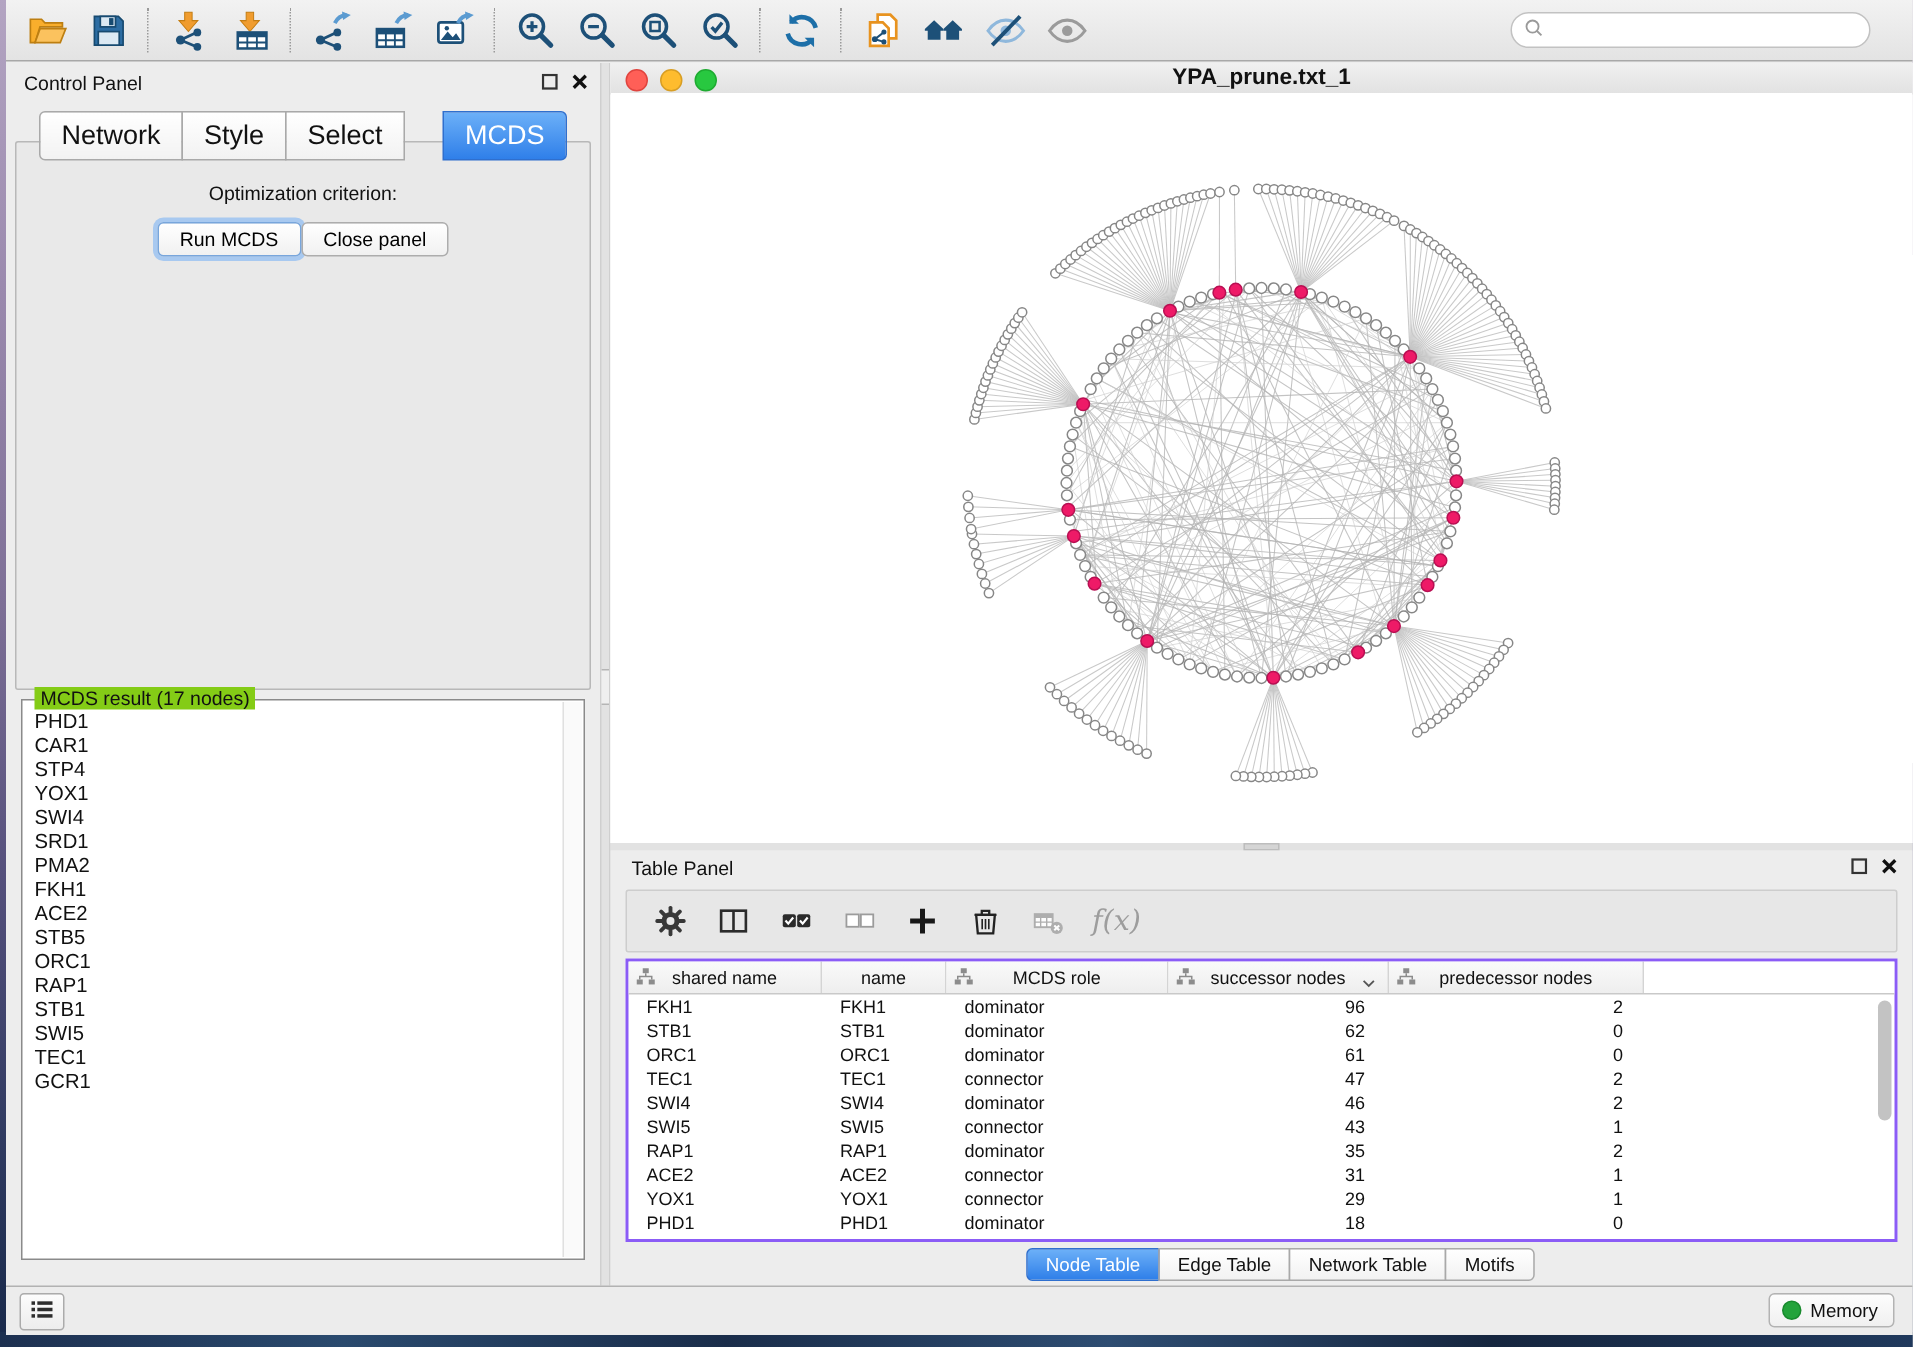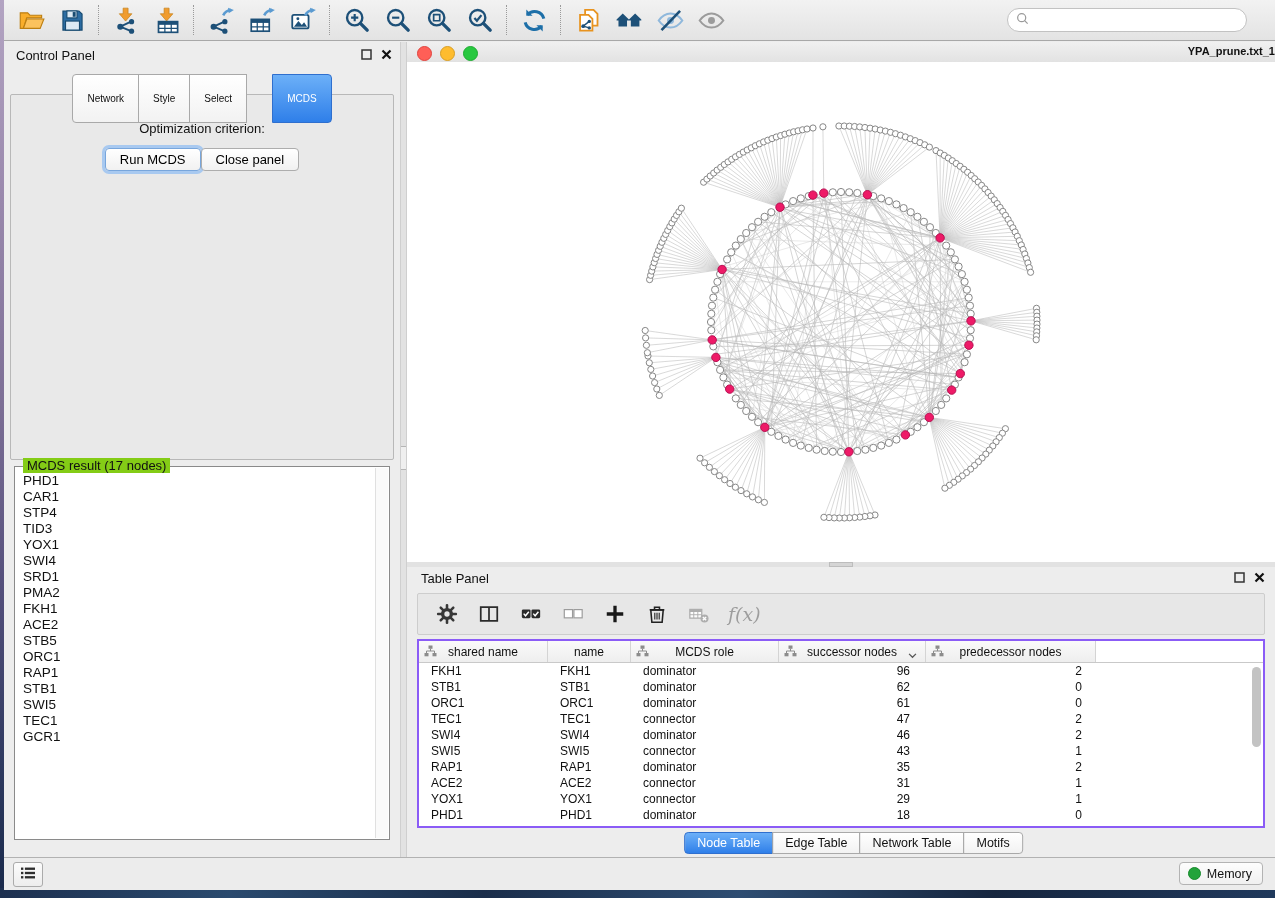--- a/index.html
+++ b/index.html
@@ -23,21 +23,21 @@
   .search-wrap svg{width:14px;height:14px;}
   .search-wrap input{border:none;outline:none;background:transparent;flex:1;font-size:12px;padding:0 6px;}
 
   
   .control-panel{position:absolute;left:0;top:42px;width:396px;bottom:32px;background:#ededed;}
   .cp-header{position:relative;height:24px;}
   .cp-title{position:absolute;left:12px;top:6px;font-size:13px;}
   .win-btns{position:absolute;right:8px;top:6px;display:flex;gap:8px;align-items:center;}
   .win-btn{width:12px;height:12px;display:flex;align-items:center;justify-content:center;cursor:default;}
   .tabs-row{position:absolute;left:0;right:0;top:32px;display:flex;justify-content:center;z-index:3;}
-  .tab{padding:18px 14px;font-size:10px;background:linear-gradient(#fff,#f2f2f2);
+  .tab{padding:5px 14px;font-size:18px;background:linear-gradient(#fff,#f2f2f2);
     border:1px solid #a9a9a9;margin-left:-1px;cursor:default;white-space:nowrap;}
   .tab:first-child{border-radius:4px 0 0 4px;margin-left:0;}
   .tab:last-child{border-radius:0 4px 4px 0;}
   .tab.active{background:linear-gradient(#6cb0f8,#2f7fe9);color:#fff;border-color:#2f6fce;margin-left:25px;}
   .cp-box{position:absolute;left:6px;right:6px;top:52px;height:364px;background:#e9e9e9;
     border:1px solid #b8b8b8;border-radius:2px;}
   .opt-label{text-align:center;margin-top:26px;font-size:13px;}
   .dropdown{width:314px;height:23px;margin:13px auto 0 auto;background:#fff;border:1px solid #b5b5b5;
     border-radius:5px;display:flex;align-items:center;box-sizing:border-box;cursor:default;}
   .dropdown .dd-text{flex:1;padding-left:10px;font-size:13px;white-space:nowrap;}
@@ -64,21 +64,21 @@
 
   
   .net-window{position:absolute;left:403px;right:0;top:42px;height:520px;background:#fff;}
   .net-titlebar{position:relative;height:20px;background:linear-gradient(#f0f0f0,#e2e2e2);
     border-bottom:1px solid #b2b2b2;}
   .traffic{position:absolute;left:10px;top:4px;display:flex;gap:8px;}
   .light{width:13px;height:13px;border-radius:50%;}
   .light.red{background:#ff5f57;border:0.5px solid #e0443e;}
   .light.yellow{background:#febc2e;border:0.5px solid #d89e24;}
   .light.green{background:#28c840;border:0.5px solid #1eab31;}
-  .net-title{text-align:right;font-size:11px;font-weight:bold;line-height:19px;}
+  .net-title{text-align:center;font-size:15px;font-weight:bold;line-height:19px;}
   .net-canvas{position:absolute;left:0;right:0;top:20px;bottom:0;background:#fff;}
   .net-canvas svg{position:absolute;left:0;top:0;}
 
   
   .table-panel{position:absolute;left:403px;right:0;top:567px;bottom:32px;background:#ededed;}
   .tp-title{position:absolute;left:14px;top:4px;font-size:13px;}
   .tp-winbtns{position:absolute;right:10px;top:4px;display:flex;gap:8px;}
   .tp-toolbar{position:absolute;left:10px;right:10px;top:26px;height:42px;background:#e7e7e7;
     border:1px solid #cdcdcd;border-radius:2px;display:flex;align-items:center;gap:16px;
     padding-left:16px;box-sizing:border-box;}
@@ -306,21 +306,20 @@
         <button class="mac-btn focused">Run MCDS</button>
         <button class="mac-btn">Close panel</button>
       </div>
     </div>
     <div class="result-box">
       <span class="result-legend">MCDS result (17 nodes)</span>
       <div class="result-list" id="result-list">
           <div>PHD1</div>
           <div>CAR1</div>
           <div>STP4</div>
-          <div>TID3</div>
           <div>YOX1</div>
           <div>SWI4</div>
           <div>SRD1</div>
           <div>PMA2</div>
           <div>FKH1</div>
           <div>ACE2</div>
           <div>STB5</div>
           <div>ORC1</div>
           <div>RAP1</div>
           <div>STB1</div>

